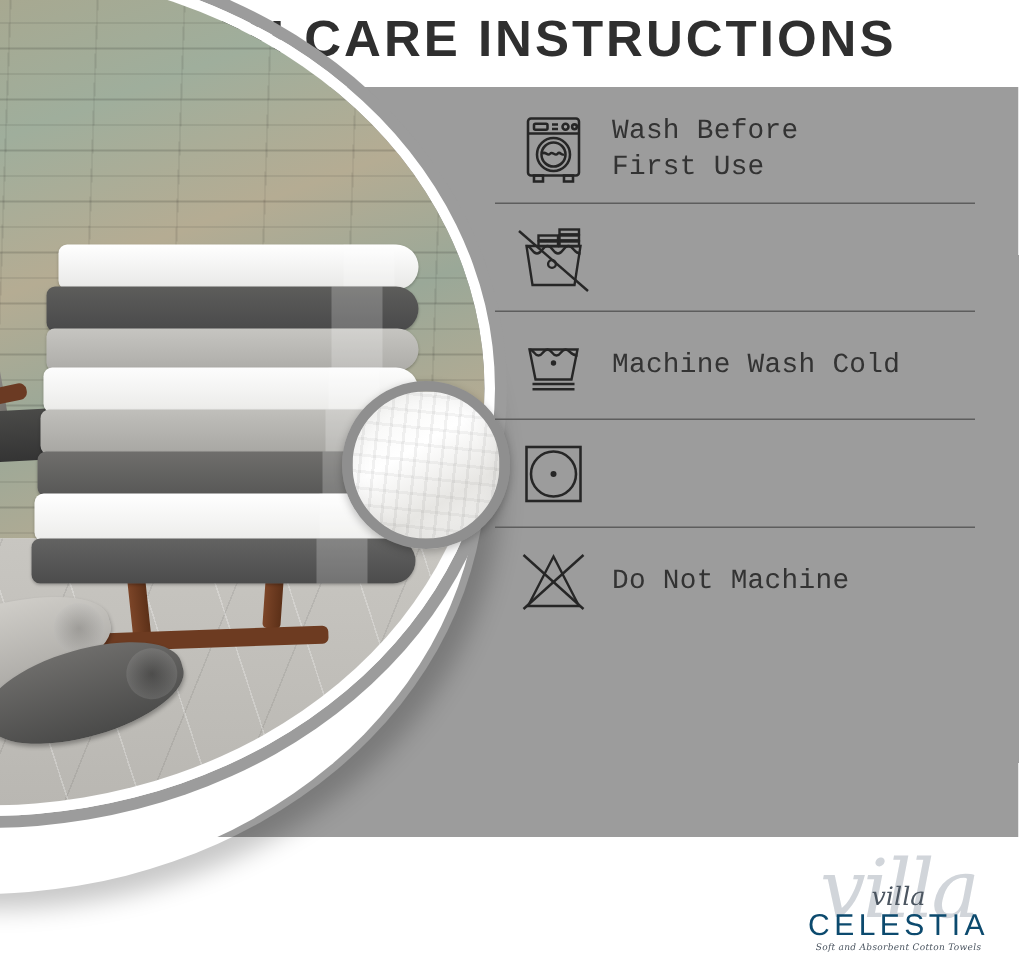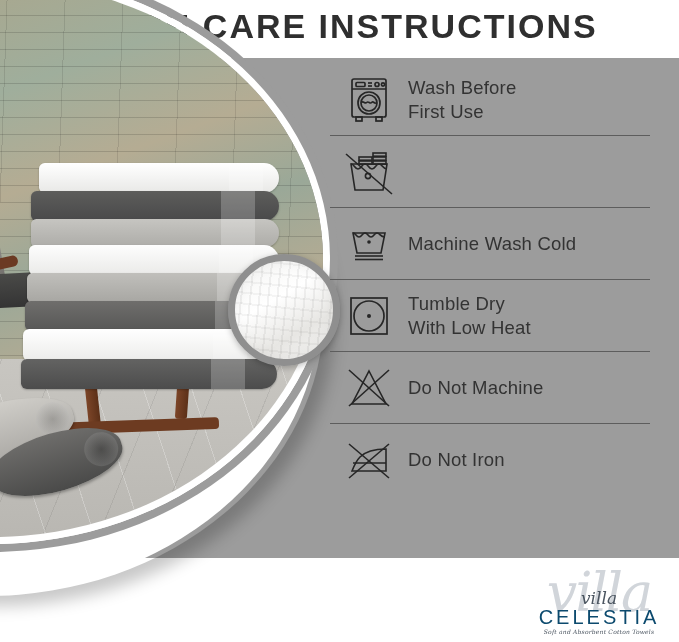--- a/index.html
+++ b/index.html
@@ -151,21 +151,21 @@
   }
   .mag-texture{
     position:absolute;inset:0;
     background:
       repeating-linear-gradient(96deg, rgba(0,0,0,0.05) 0 2px, rgba(0,0,0,0) 2px 9px),
       repeating-linear-gradient(6deg, rgba(0,0,0,0.04) 0 2px, rgba(0,0,0,0) 2px 11px);
   }
 
   
   .care-list{
-    position:absolute;left:330px;top:58px;width:320px;height:548px;
+    position:absolute;left:330px;top:58px;width:320px;height:548px;font-family:Liberation Mono, monospace;
   }
   .care-row{
     position:relative;height:71px;display:flex;align-items:center;
     border-bottom:1.5px solid #5d5d5d;
   }
   .care-row:first-child{margin-top:6px;}
   .care-row:last-child{border-bottom:none;}
   .care-icon{
     width:78px;flex:0 0 78px;display:flex;align-items:center;justify-content:center;
   }
@@ -318,46 +318,33 @@
   </div>
 
   <div class="care-row">
     <div class="care-icon">
       <svg width="46" height="46" viewBox="0 0 46 46" fill="none" stroke="#262626" stroke-width="1.7">
         <rect x="5" y="5" width="36" height="36"></rect>
         <circle cx="23" cy="23" r="15"></circle>
         <circle cx="23" cy="23" r="2" fill="#262626" stroke="none"></circle>
       </svg>
     </div>
-    <div class="care-label">Tumble Dry
-With Low Heat</div>
   </div>
 
   <div class="care-row">
     <div class="care-icon">
       <svg width="50" height="46" viewBox="0 0 50 46" fill="none" stroke="#262626" stroke-width="1.6">
         <path d="M25 6 42 39H8z"></path>
         <line x1="5" y1="5" x2="45" y2="41"></line>
         <line x1="45" y1="5" x2="5" y2="41"></line>
       </svg>
     </div>
     <div class="care-label">Do Not Machine</div>
   </div>
 
-  <div class="care-row">
-    <div class="care-icon">
-      <svg width="50" height="46" viewBox="0 0 50 46" fill="none" stroke="#262626" stroke-width="1.6">
-        <path d="M8 34h34V12c-9 0-20 2-26 8-4 4-6 9-8 14z"></path>
-        <line x1="9" y1="26" x2="42" y2="26"></line>
-        <line x1="5" y1="7" x2="45" y2="41"></line>
-        <line x1="45" y1="7" x2="5" y2="41"></line>
-      </svg>
-    </div>
-    <div class="care-label">Do Not Iron</div>
-  </div>
 </div>
 
 <div class="logo">
   <div class="logo-script">villa</div>
   <div class="logo-villa">villa</div>
   <div class="logo-brand">CELESTIA</div>
   <div class="logo-tag">Soft and Absorbent Cotton Towels</div>
 </div>
 
 </body></html>

